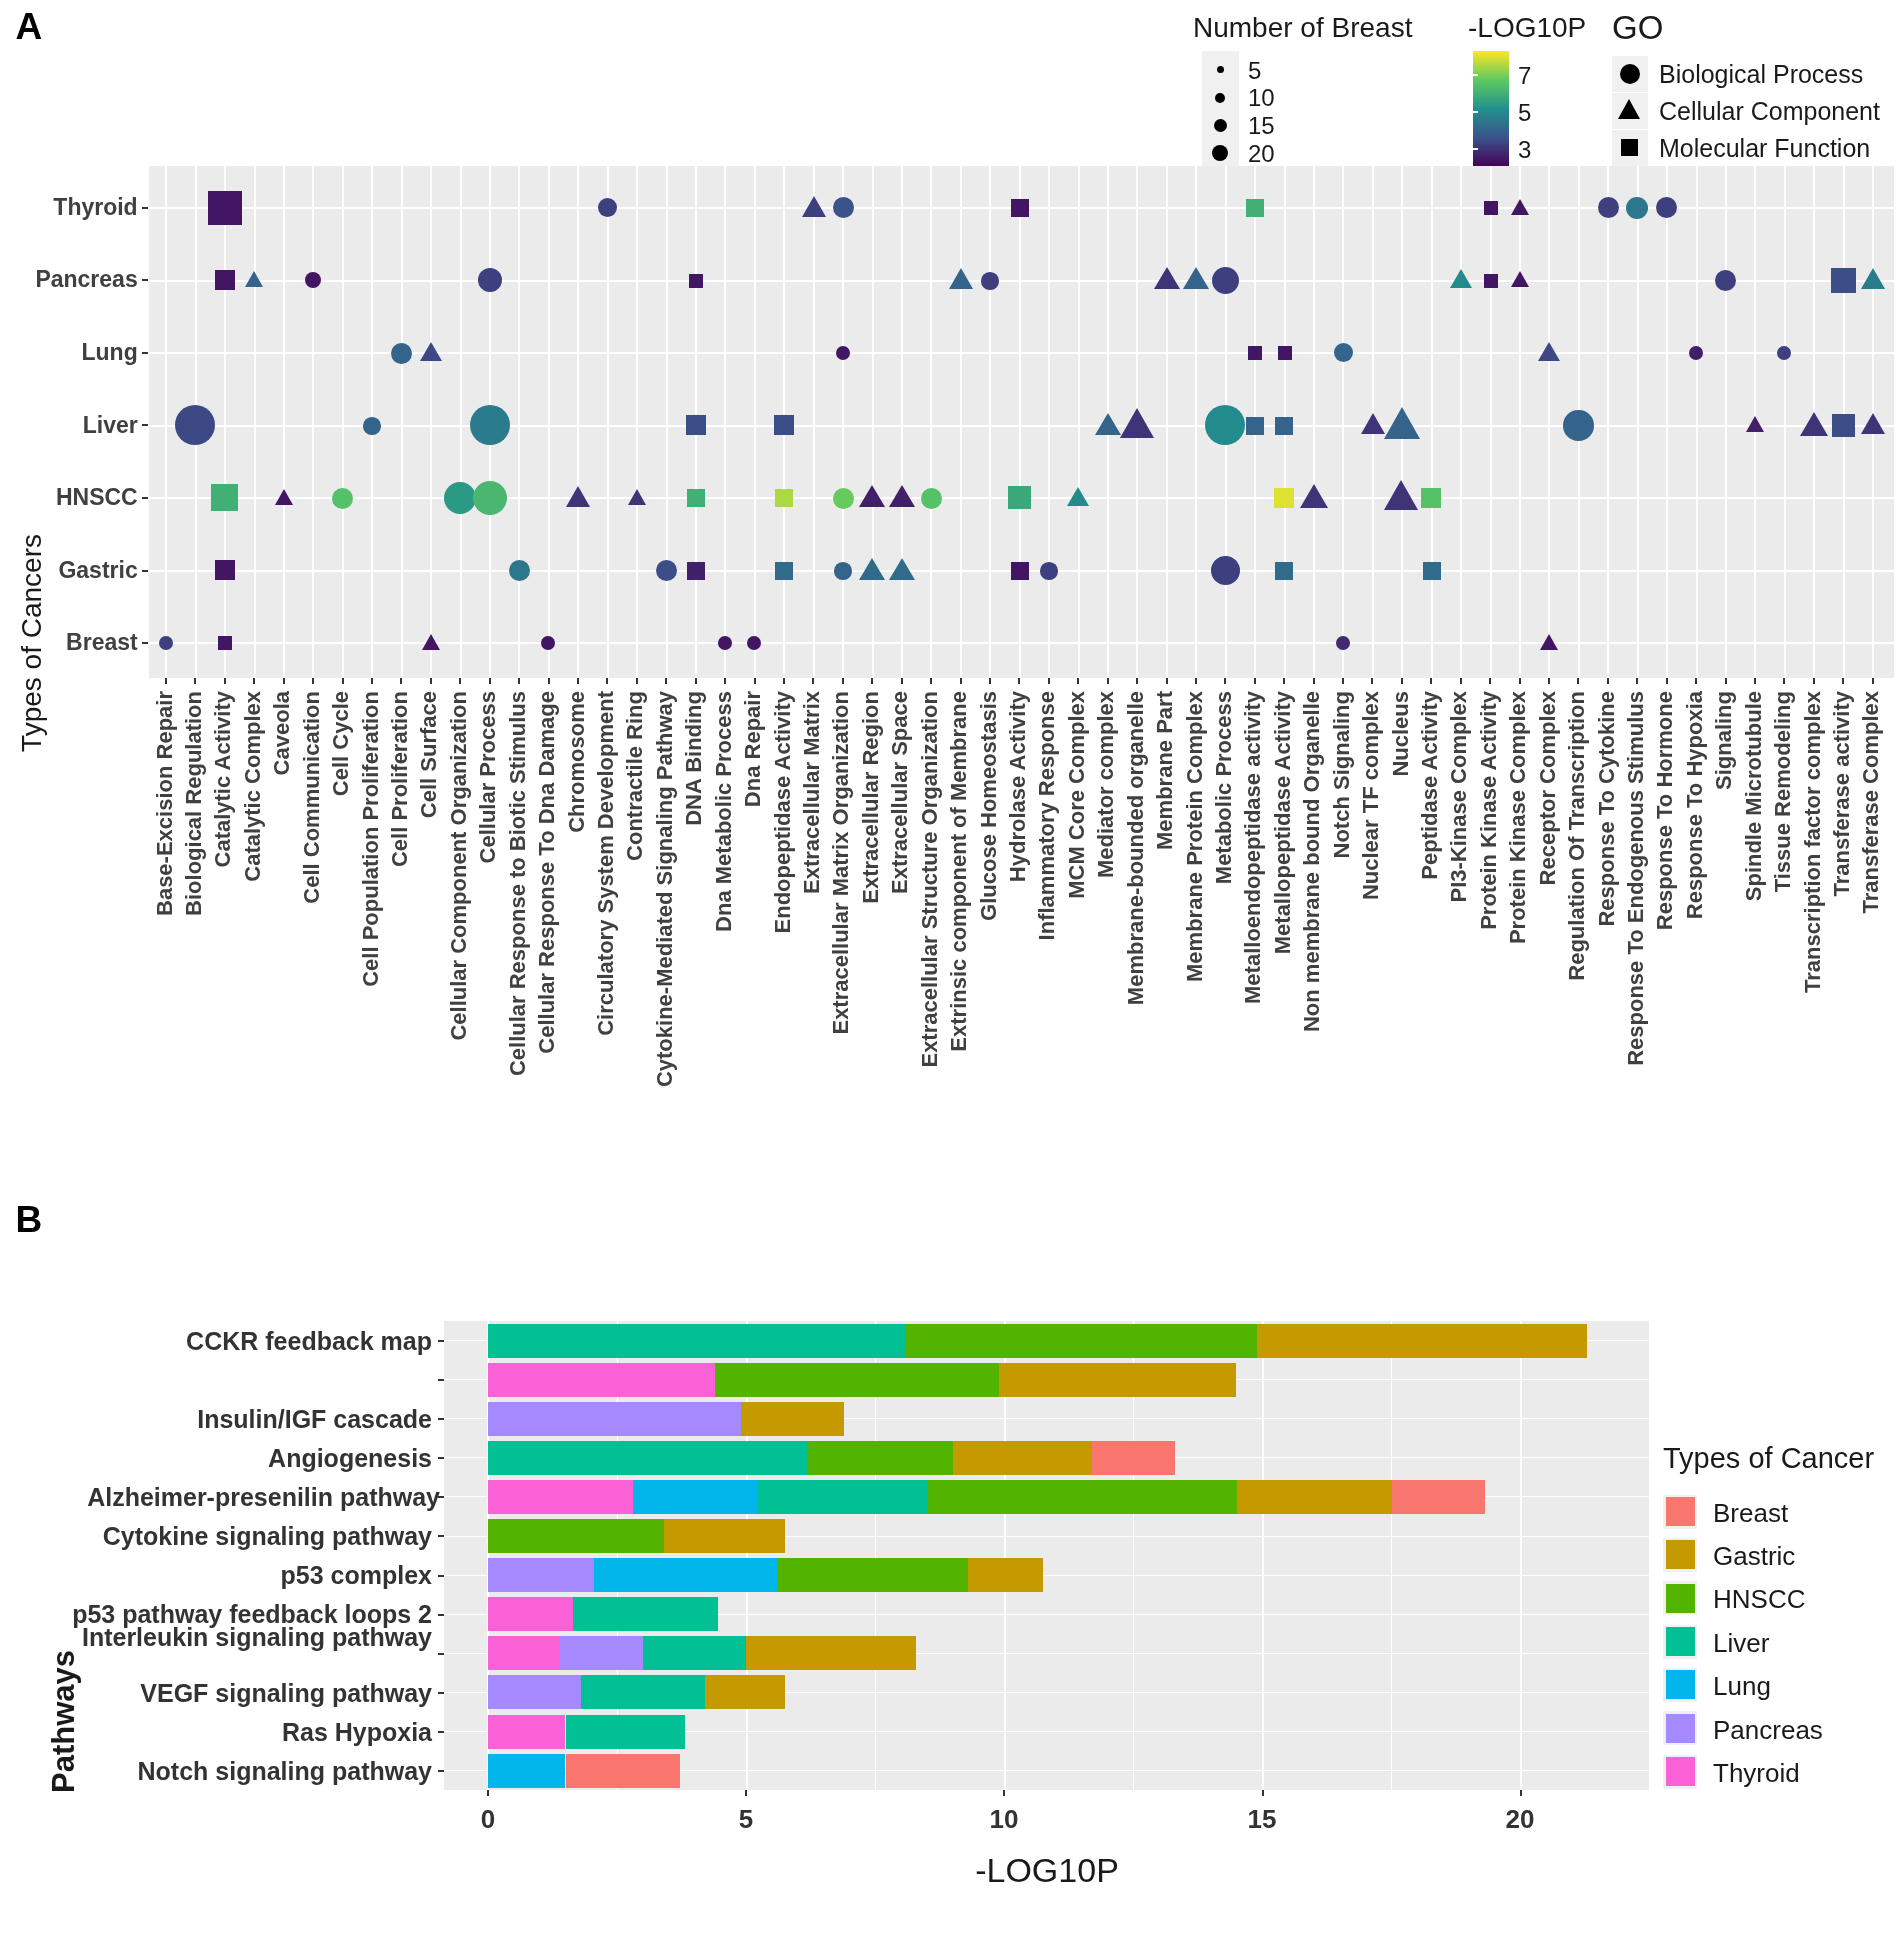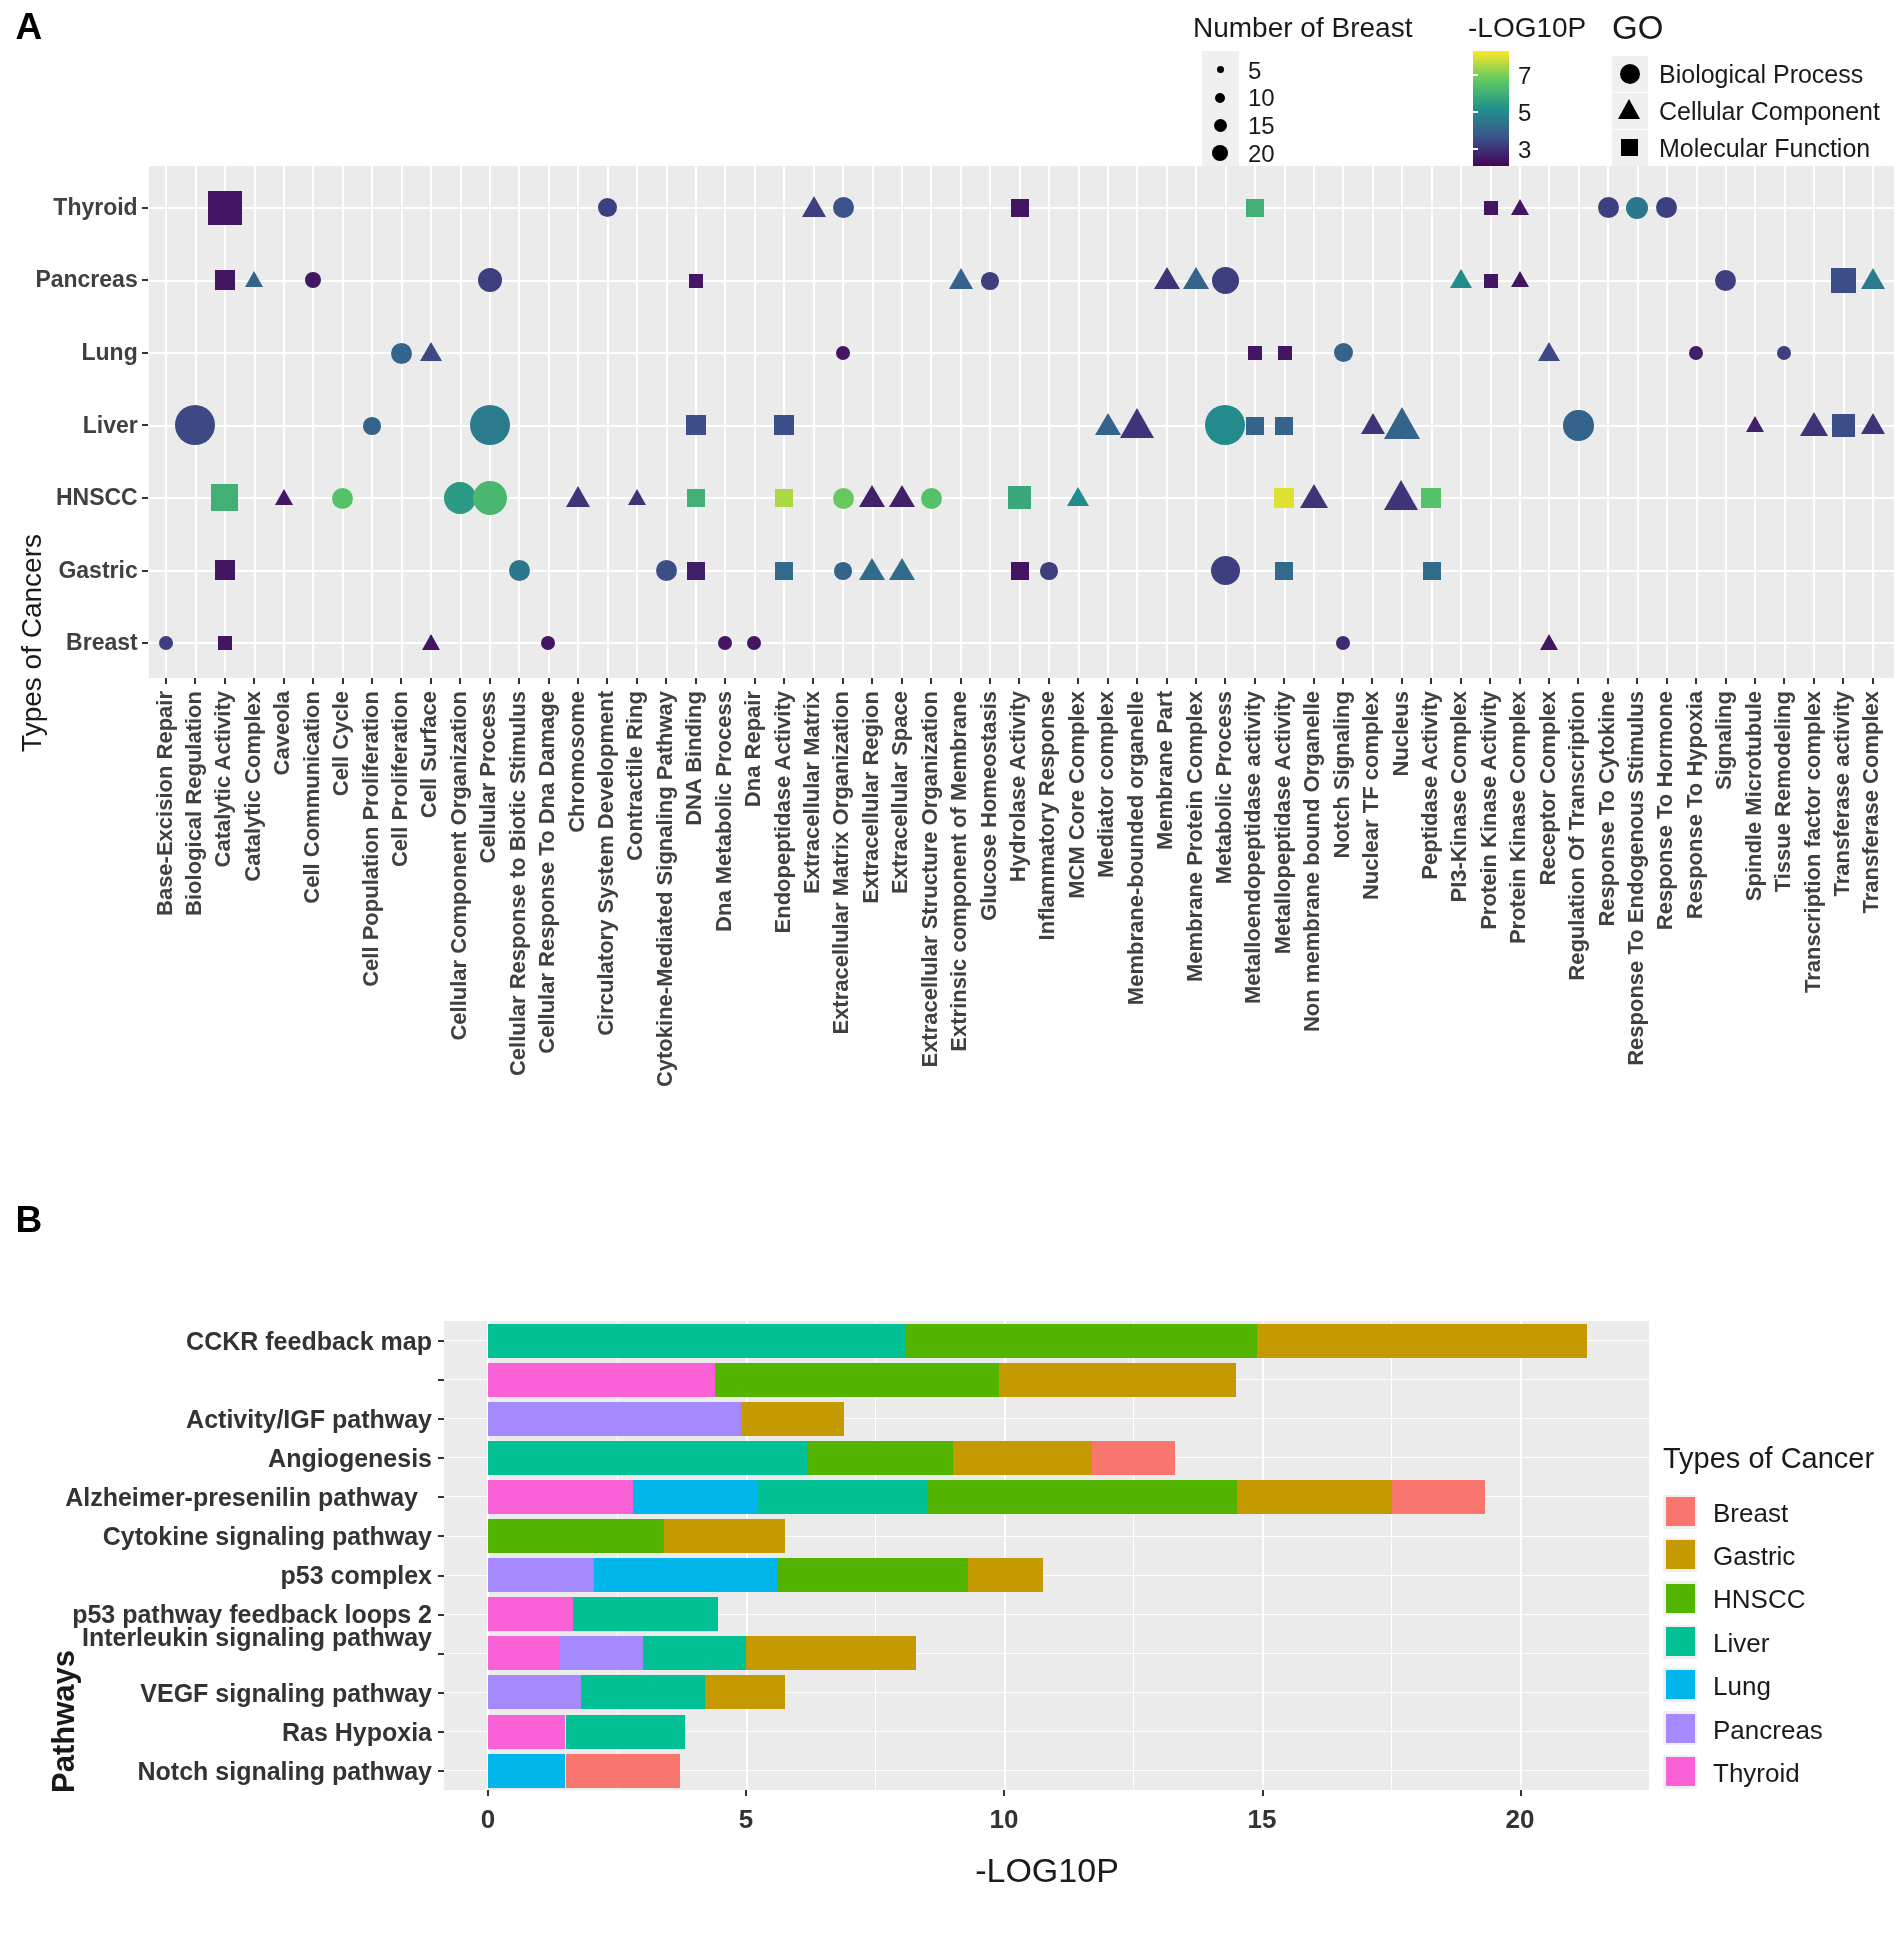--- a/index.html
+++ b/index.html
@@ -432,25 +432,25 @@
       <div class="pt" style="left: 6.2px; top: 6.1px; width: 0px; height: 0px; border-left: 11.6px solid transparent; border-right: 11.6px solid transparent; border-bottom: 20px solid rgb(0, 0, 0);"></div>
     </div>
     <div class="go-label" style="left: 1659px; top: 97px;">Cellular Component</div>
     <div class="keybg" style="left: 1612px; top: 130px; width: 36px; height: 36px; position: absolute;">
       <div class="pt" style="left: 9.3px; top: 9.3px; width: 17px; height: 17px; background: rgb(0, 0, 0);"></div>
     </div>
     <div class="go-label" style="left: 1659px; top: 134px;">Molecular Function</div>
     <div class="ylab-b" style="left: 62px; top: 1328px; width: 370px;">CCKR feedback map</div>
     <div class="tickmark" style="left: 438px; top: 1340px; width: 6.2px; height: 1.5px;"></div>
     <div class="tickmark" style="left: 438px; top: 1379px; width: 6.2px; height: 1.5px;"></div>
-    <div class="ylab-b" style="left: 62px; top: 1406px; width: 370px;">Activity/IGF pathway</div>
+    <div class="ylab-b" style="left: 62px; top: 1406px; width: 370px;">Insulin/IGF cascade</div>
     <div class="tickmark" style="left: 438px; top: 1418px; width: 6.2px; height: 1.5px;"></div>
     <div class="ylab-b" style="left: 62px; top: 1445px; width: 370px;">Angiogenesis</div>
     <div class="tickmark" style="left: 438px; top: 1457px; width: 6.2px; height: 1.5px;"></div>
-    <div class="ylab-b" style="left: 48px; top: 1484px; width: 370px;">Alzheimer-presenilin pathway</div>
+    <div class="ylab-b" style="left: 70px; top: 1484px; width: 370px;">Alzheimer-presenilin pathway</div>
     <div class="tickmark" style="left: 438px; top: 1496px; width: 6.2px; height: 1.5px;"></div>
     <div class="ylab-b" style="left: 62px; top: 1523px; width: 370px;">Cytokine signaling pathway</div>
     <div class="tickmark" style="left: 438px; top: 1535px; width: 6.2px; height: 1.5px;"></div>
     <div class="ylab-b" style="left: 62px; top: 1562px; width: 370px;">p53 complex</div>
     <div class="tickmark" style="left: 438px; top: 1575px; width: 6.2px; height: 1.5px;"></div>
     <div class="ylab-b" style="left: 62px; top: 1601px; width: 370px;">p53 pathway feedback loops 2</div>
     <div class="tickmark" style="left: 438px; top: 1614px; width: 6.2px; height: 1.5px;"></div>
     <div class="ylab-b" style="left: 62px; top: 1624px; width: 370px;">Interleukin signaling pathway</div>
     <div class="tickmark" style="left: 438px; top: 1653px; width: 6.2px; height: 1.5px;"></div>
     <div class="ylab-b" style="left: 62px; top: 1680px; width: 370px;">VEGF signaling pathway</div>

